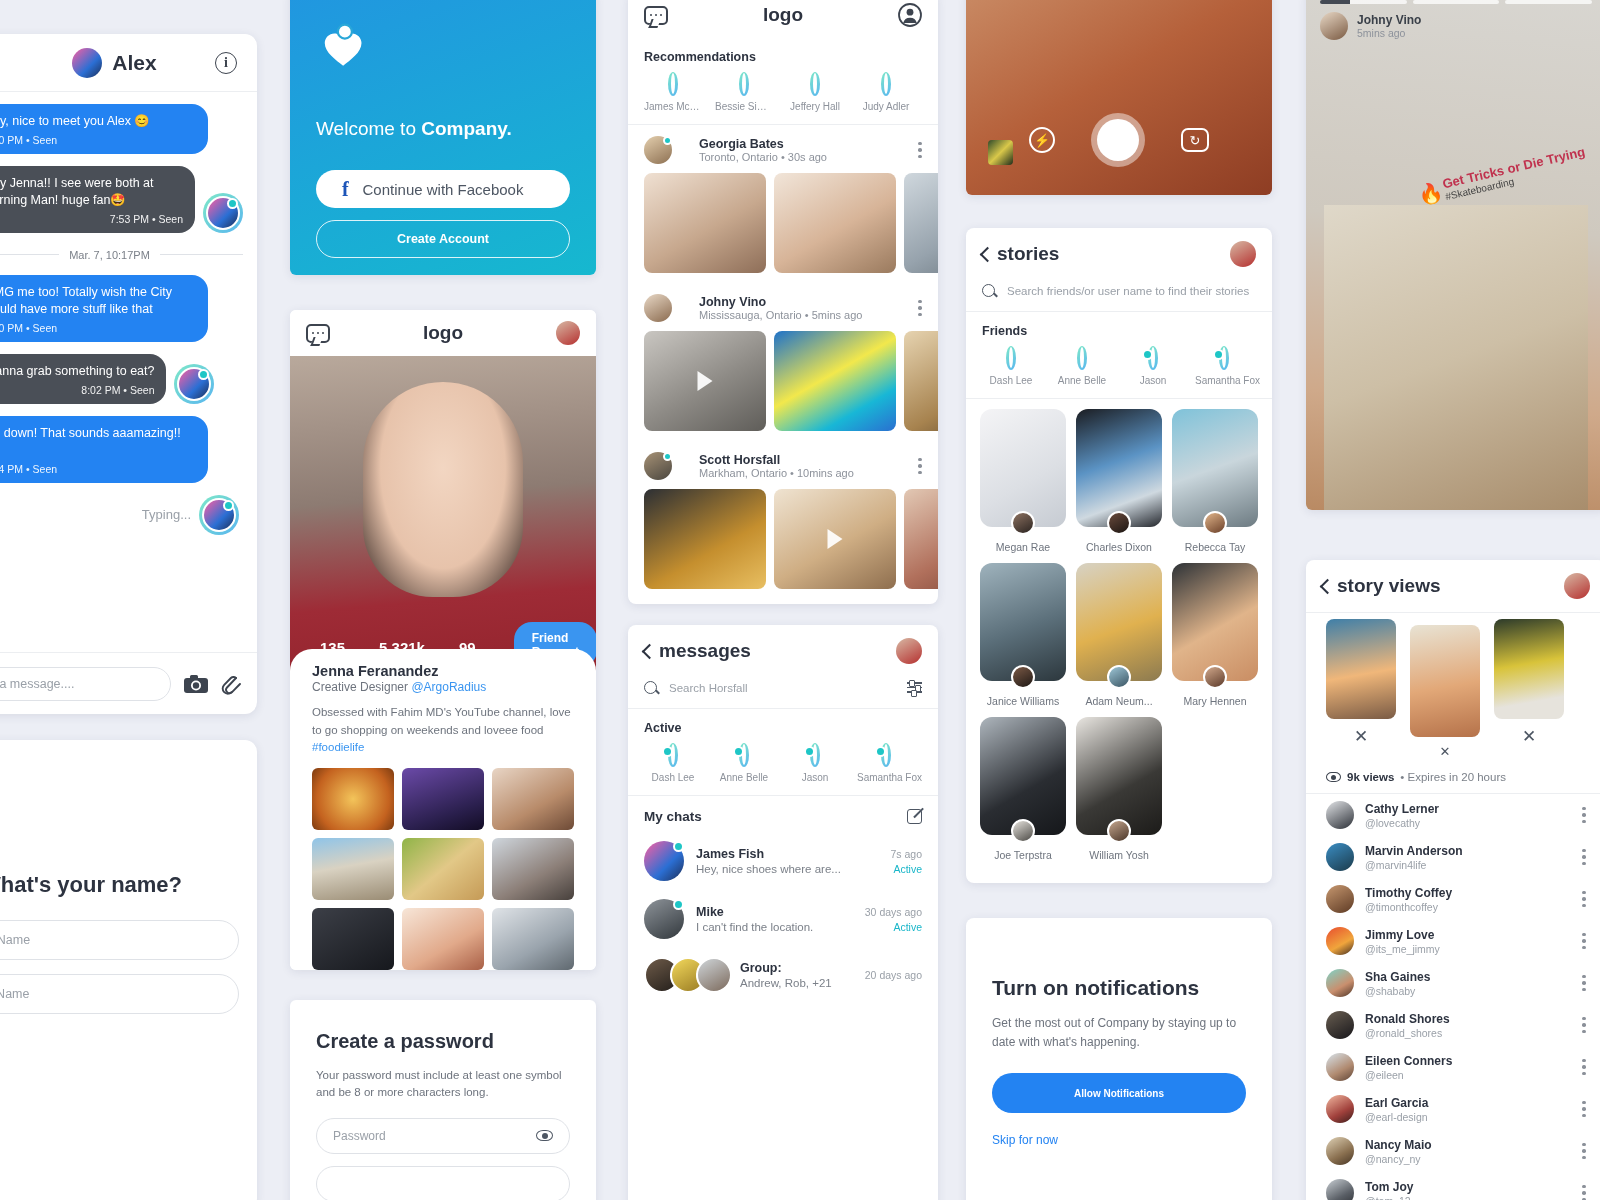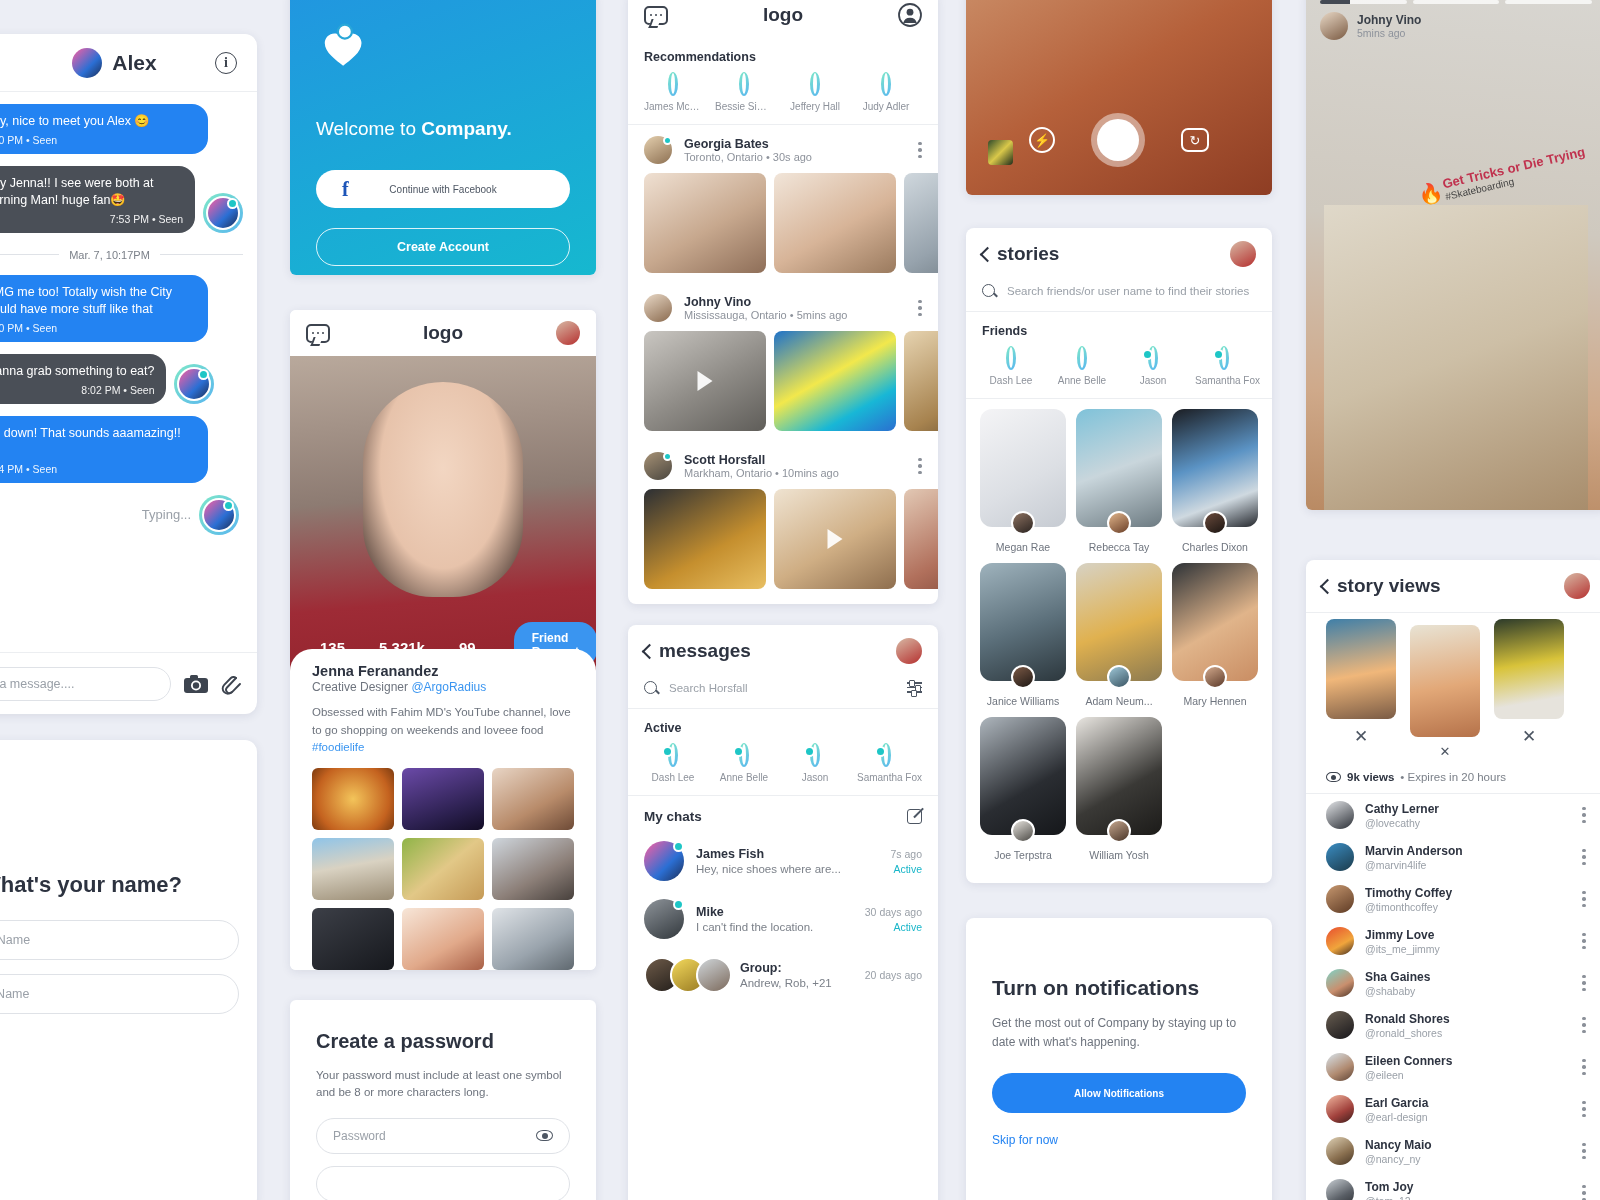--- a/index.html
+++ b/index.html
@@ -67,22 +67,22 @@
   .h-title { font-size: 22px; font-weight: bold; color: #2d3340; margin-bottom: 22px; margin-left: -14px; }
   .field { height: 40px; border: 1px solid #dfe2e7; border-radius: 22px; display: flex; align-items: center; padding: 0 18px; color: #9aa0a8; font-size: 12.5px; margin-bottom: 14px; margin-left: -22px; }
 
   
   #welcome { left: 290px; top: -10px; width: 306px; height: 285px; border-radius: 6px; background: linear-gradient(160deg,#2196e0 0%,#16b8cf 100%); padding: 32px 26px 0; }
   .logo-heart { width: 56px; height: 56px; margin-bottom: 36px; }
   .welcome-txt { color: #fff; font-size: 19px; margin-bottom: 30px; }
   .welcome-txt b { font-weight: bold; }
   .btn-fb { height: 38px; background: #fff; border-radius: 20px; display: flex; align-items: center; position: relative; justify-content: center; }
   .btn-fb .f { position: absolute; left: 26px; color: #1d55b8; font-weight: bold; font-size: 20px; font-family: "Liberation Serif", serif; }
-  .btn-fb span { color: #4d5663; font-size: 10px; }
-  .btn-outline { height: 38px; border: 1.5px solid rgba(255,255,255,.85); border-radius: 20px; display: flex; align-items: center; justify-content: center; color: #fff; font-size: 12.5px; font-weight: bold; margin-top: 20px; }
+  .btn-fb span { color: #4d5663; font-size: 15px; }
+  .btn-outline { height: 38px; border: 1.5px solid rgba(255,255,255,.85); border-radius: 20px; display: flex; align-items: center; justify-content: center; color: #fff; font-size: 12.5px; font-weight: bold; margin-top: 12px; }
 
   
   #profile { left: 290px; top: 310px; width: 306px; height: 660px; border-radius: 6px; }
   .topbar { height: 46px; display: flex; align-items: center; justify-content: center; position: relative; background: #fff; }
   .topbar .logo { font-size: 19px; font-weight: bold; color: #2d3340; }
   .topbar .left-ic { position: absolute; left: 16px; }
   .topbar .right-ic { position: absolute; right: 16px; }
   .chat-bubble-ic { width: 24px; height: 19px; border: 2px solid #3d444f; border-radius: 5px; position: relative; display: flex; align-items: center; justify-content: center; gap: 2.5px; }
   .chat-bubble-ic i { width: 2.5px; height: 2.5px; background: #3d444f; border-radius: 50%; }
   .chat-bubble-ic:after { content: ""; position: absolute; bottom: -5px; left: 4px; width: 7px; height: 7px; background: #fff; border-left: 2px solid #3d444f; border-bottom: 2px solid #3d444f; transform: skewX(-20deg); }
@@ -110,21 +110,21 @@
   .eye i { width: 6px; height: 6px; background: #4d5663; border-radius: 50%; }
 
   
   #feed { left: 628px; top: -8px; width: 310px; height: 612px; border-radius: 8px; }
   .sect-label { font-size: 12.5px; font-weight: bold; color: #2d3340; padding: 12px 16px 8px; }
   .reco { display: flex; gap: 13px; padding: 0 16px 12px; }
   .reco-item { width: 58px; text-align: center; }
   .reco-item .avatar { width: 52px; height: 52px; }
   .reco-item .nmlbl { font-size: 10px; color: #8d929b; margin-top: 5px; white-space: nowrap; overflow: hidden; text-overflow: ellipsis; }
   .sep { height: 1px; background: #eceef1; }
-  .post-head { display: flex; align-items: center; gap: 12px; padding: 11px 16px 9px; }
+  .post-head { display: flex; align-items: center; gap: 27px; padding: 11px 16px 9px; }
   .post-head .avatar { width: 28px; height: 28px; }
   .post-head .nm { font-size: 12.5px; }
   .post-head .sub { font-size: 11px; }
   .post-imgs { display: flex; gap: 8px; padding: 0 0 10px 16px; }
   .post-imgs .pi { width: 122px; height: 100px; border-radius: 8px; background-size: cover; flex: none; position: relative; }
   .play { position: absolute; left: 50%; top: 50%; transform: translate(-50%,-50%); width: 0; height: 0; border-left: 15px solid rgba(255,255,255,.92); border-top: 10px solid transparent; border-bottom: 10px solid transparent; }
 
   
   #messages { left: 628px; top: 625px; width: 310px; height: 588px; border-radius: 8px; }
   .mhead { height: 52px; display: flex; align-items: center; gap: 4px; padding: 0 16px; }
@@ -608,30 +608,30 @@
     </div>
     <div class="sep"></div>
     <div class="story-grid">
       <div class="story-cell">
         <div class="story-thumb" style="background:linear-gradient(150deg,#f4f4f6,#dcdfe4 60%,#c6cbd2);">
           <span class="avatar" style="background:linear-gradient(150deg,#8d7261,#2a2320);"></span>
         </div>
         <div class="lbl">Megan Rae</div>
       </div>
       <div class="story-cell">
+        <div class="story-thumb" style="background:linear-gradient(160deg,#1b1d22,#5b93c4 45%,#cfd9e0 75%,#23262c);">
+          <span class="avatar" style="background:linear-gradient(150deg,#6a4b3c,#1b1512);"></span>
+        </div>
+        <div class="lbl">Charles Dixon</div>
+      </div>
+      <div class="story-cell">
         <div class="story-thumb" style="background:linear-gradient(160deg,#7fc2d9,#c9d6dc 50%,#6d7b82);">
           <span class="avatar" style="background:linear-gradient(150deg,#e0b48a,#6a3f28);"></span>
         </div>
         <div class="lbl">Rebecca Tay</div>
-      </div>
-      <div class="story-cell">
-        <div class="story-thumb" style="background:linear-gradient(160deg,#1b1d22,#5b93c4 45%,#cfd9e0 75%,#23262c);">
-          <span class="avatar" style="background:linear-gradient(150deg,#6a4b3c,#1b1512);"></span>
-        </div>
-        <div class="lbl">Charles Dixon</div>
       </div>
       <div class="story-cell">
         <div class="story-thumb" style="background:linear-gradient(160deg,#9fb3bd,#5b6f7a 55%,#2c373d);">
           <span class="avatar" style="background:linear-gradient(150deg,#7c5a46,#1e1815);"></span>
         </div>
         <div class="lbl">Janice Williams</div>
       </div>
       <div class="story-cell">
         <div class="story-thumb" style="background:linear-gradient(160deg,#d7d2c4,#e0b14f 55%,#8c7a50);">
           <span class="avatar" style="background:linear-gradient(150deg,#9ec6d6,#3a5563);"></span>

